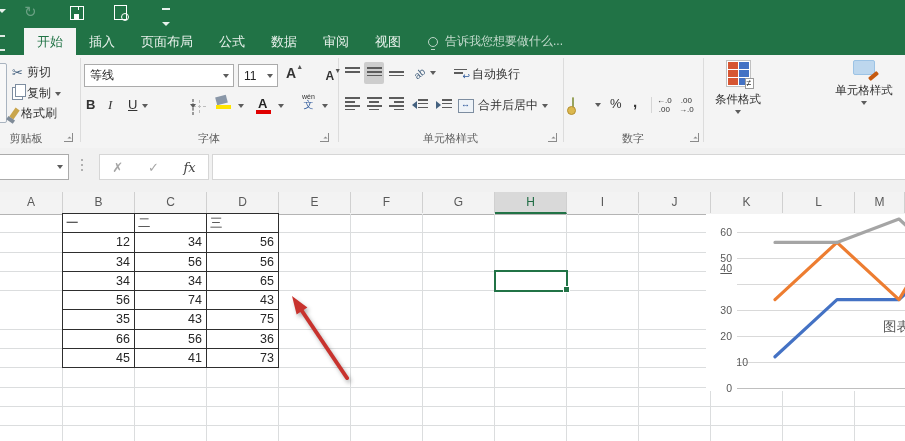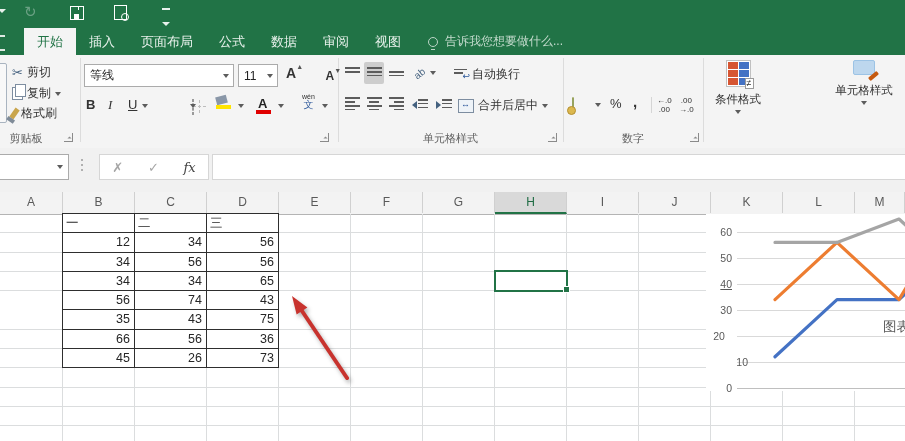--- a/index.html
+++ b/index.html
@@ -208,20 +208,21 @@
       <span class="abs" style="left:178px;top:41px;">
         <span id="fontcolor-A">A</span>
         <span class="colorbar" style="background:#e00000;left:-2px;bottom:-3px;"></span>
       </span>
       <span class="abs car" style="left:198px;top:49px;"></span>
       <span id="wen" class="abs" style="left:222px;top:38px;">
         <span class="p">wén</span>
         <span class="h">文</span>
       </span>
       <span class="abs car" style="left:242px;top:49px;"></span>
+      <div class="abs glabel">字体</div>
       <div class="abs launch" style="left:240px;top:78px;"></div>
     </div>
 
     <div class="abs" style="left:338px;top:0;width:225px;height:93px;">
       <span class="abs alignbox" style="left:4px;top:7px;">
           <span class="bars">
             <span style="width:15px"></span>
             <span style="width:15px"></span>
             <span style="width:15px;opacity:0"></span>
           </span>
@@ -421,40 +422,40 @@
         <div class="tcell num">43</div>
         <div class="tcell num">75</div>
       </div>
       <div class="trow">
         <div class="tcell num">66</div>
         <div class="tcell num">56</div>
         <div class="tcell num">36</div>
       </div>
       <div class="trow">
         <div class="tcell num">45</div>
-        <div class="tcell num">26</div>
+        <div class="tcell num">41</div>
         <div class="tcell num">73</div>
       </div>
     </div>
 
   <div id="selcell" class="abs"></div>
   <div id="selhandle" class="abs"></div>
 
   <div id="chart" class="abs">
     <div id="ctitle">图表标题</div>
   <div class="cgrid zero" style="top: 174px;"></div>
       <div class="ctick" style="top: 168px; left: 0px;">0</div>
       <div class="cgrid" style="top: 148px;"></div>
       <div class="ctick" style="top: 142px; left: 16px;">10</div>
       <div class="cgrid" style="top: 122px;"></div>
-      <div class="ctick" style="top: 116px; left: 0px; text-align: center;">20</div>
+      <div class="ctick" style="top: 116px; left: 0px;">20</div>
       <div class="cgrid" style="top: 96px;"></div>
       <div class="ctick" style="top: 90px; left: 0px;">30</div>
       <div class="cgrid" style="top: 70px;"></div>
-      <div class="ctick" style="top: 64px; left: 0px; text-decoration: underline;">40</div>
+      <div class="ctick" style="top: 48px; left: 0px; text-decoration: underline;">40</div>
       <div class="cgrid" style="top: 44px;"></div>
       <div class="ctick" style="top: 38px; left: 0px;">50</div>
       <div class="cgrid" style="top: 18px;"></div>
       <div class="ctick" style="top: 12px; left: 0px;">60</div>
       <svg width="199" height="177" style="position: absolute; left: 0px; top: 0px;">
         <polyline points="69,142.8 131,85.6 193,85.6 255,28.4 317,83.0 379,2.4 441,57.0" fill="none" stroke="#4472C4" stroke-width="3.2" stroke-linejoin="round" stroke-linecap="round"></polyline>
         <polyline points="69,85.6 131,28.4 193,85.6 255,-18.4 317,62.2 379,28.4 441,25.8" fill="none" stroke="#ED7D31" stroke-width="3.2" stroke-linejoin="round" stroke-linecap="round"></polyline>
         <polyline points="69,28.4 131,28.4 193,5.0 255,62.2 317,-21.0 379,80.4 441,7.6" fill="none" stroke="#A5A5A5" stroke-width="3.2" stroke-linejoin="round" stroke-linecap="round"></polyline>
       </svg>
     </div>

